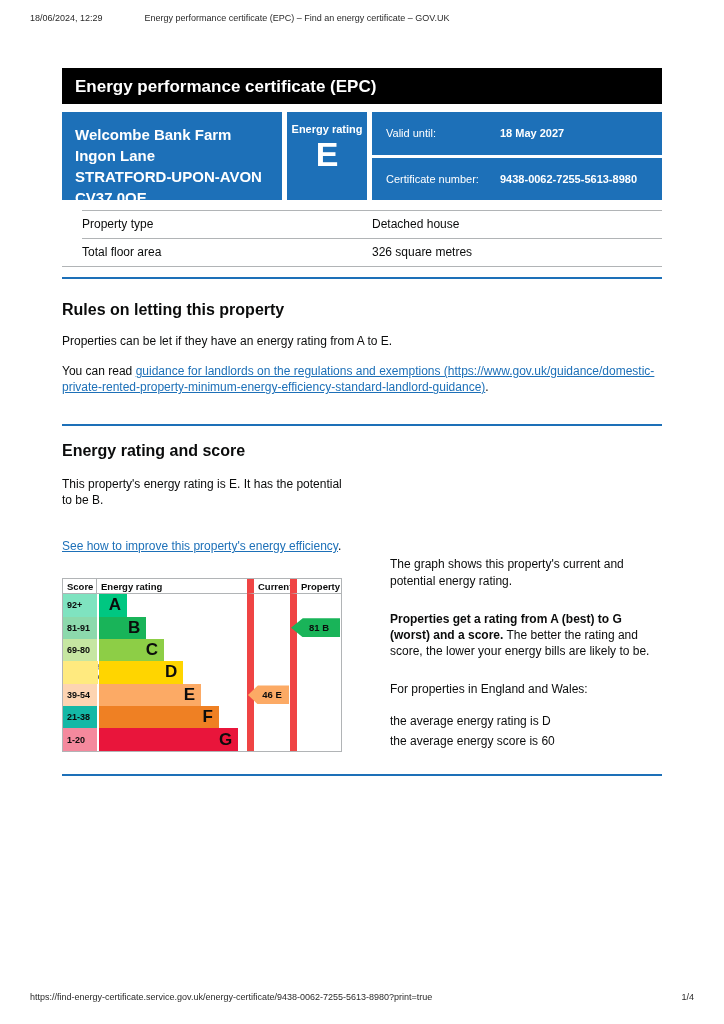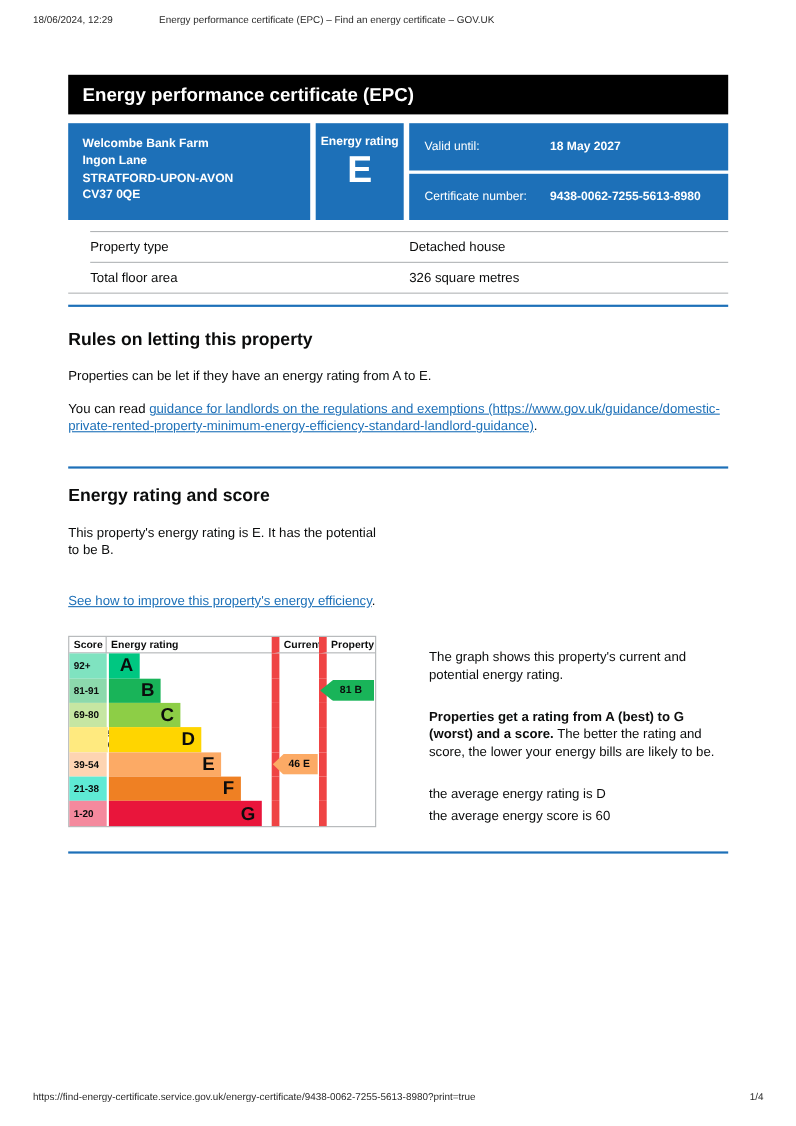--- a/index.html
+++ b/index.html
@@ -14,21 +14,21 @@
   .meta-title { position:absolute; left:0; right:130px; top:0; text-align:center; }
   .footer { position:absolute; top:992px; left:30px; right:30px; font-size:9px; color:#2a2a2a; }
   .footer-url { position:absolute; left:0; top:0; }
   .footer-page { position:absolute; right:0; top:0; }
 
   .content { position:absolute; left:62px; top:68px; width:600px; }
 
   .banner { background:#000; color:#fff; font-weight:bold; font-size:17px; padding:9px 13px; height:36px; }
 
   .summary { display:flex; gap:5px; margin-top:8px; height:88px; }
-  .address-box { width:220px; background:#1d70b8; color:#fff; font-weight:bold; font-size:11px; line-height:1.4; padding:12px 10px 0 13px; }
+  .address-box { width:220px; background:#1d70b8; color:#fff; font-weight:bold; font-size:15px; line-height:1.4; padding:12px 10px 0 13px; }
   .rating-box { width:80px; background:#1d70b8; color:#fff; text-align:center; padding-top:11px; }
   .rating-box .lbl { font-size:11px; font-weight:bold; }
   .rating-box .val { font-size:34px; font-weight:bold; line-height:1.15; }
   .details-box { flex:1; display:flex; flex-direction:column; gap:3px; }
   .details-cell { flex:1; background:#1d70b8; color:#fff; font-size:11px; display:flex; align-items:center; padding:0 14px; }
   .details-cell .dlbl { width:114px; flex:none; }
   .details-cell .dval { font-weight:bold; }
 
   .prop-table { margin-top:10px; font-size:12px; border-bottom:1px solid #b1b4b6; }
   .prop-row { display:flex; border-top:1px solid #b1b4b6; padding:6px 0 7px;margin-left:20px; }
@@ -165,40 +165,41 @@
               <div class="gbar" style="width: 57%; background: rgb(255, 213, 0);">D</div>
             </div>
             <div class="gcol bleft" style="grid-area: 5 / 3;"></div>
             <div class="gcol bleft" style="grid-area: 5 / 4;"></div>
             <div class="gscore" style="background: rgb(253, 212, 178); grid-row: 6;">39-54</div>
             <div class="gbandcell" style="grid-row: 6;">
               <div class="gbar" style="width: 69%; background: rgb(252, 170, 101);">E</div>
             </div>
             <div class="gcol bleft" style="grid-area: 6 / 3;"></div>
             <div class="gcol bleft" style="grid-area: 6 / 4;"></div>
-            <div class="gscore" style="background: #5eead4; grid-row: 7;">21-38</div>
+            <div class="gscore" style="background: #14b8a6; grid-row: 7;">21-38</div>
             <div class="gbandcell" style="grid-row: 7;">
               <div class="gbar" style="width: 81%; background: rgb(239, 128, 35);">F</div>
             </div>
             <div class="gcol bleft" style="grid-area: 7 / 3;"></div>
             <div class="gcol bleft" style="grid-area: 7 / 4;"></div>
             <div class="gscore" style="background: rgb(244, 137, 157); grid-row: 8;">1-20</div>
             <div class="gbandcell" style="grid-row: 8;">
               <div class="gbar" style="width: 94%; background: rgb(233, 21, 59);">G</div>
             </div>
             <div class="gcol bleft" style="grid-area: 8 / 3;"></div>
             <div class="gcol bleft" style="grid-area: 8 / 4;"></div>
             <div class="arrow" style="background: rgb(252, 170, 101); grid-area: 6 / 3;">46 E</div>
             <div class="arrow arrow-pot" style="background: rgb(25, 180, 89); grid-area: 3 / 4;">81 B</div>
           </div>
       </div>
 
       <div class="col-right">
         <p>The graph shows this property's current and potential energy rating.</p>
         <p><b>Properties get a rating from A (best) to G (worst) and a score.</b><span> The better the rating and score, the lower your energy bills are likely to be.</span></p>
+        <p class="forprops">For properties in England and Wales:</p>
         <div class="avg-line">the average energy rating is D</div>
         <div class="avg-line">the average energy score is 60</div>
       </div>
     </div>
 
     <div class="rule rule-3"></div>
 
   </div>
 
   <div class="footer">

